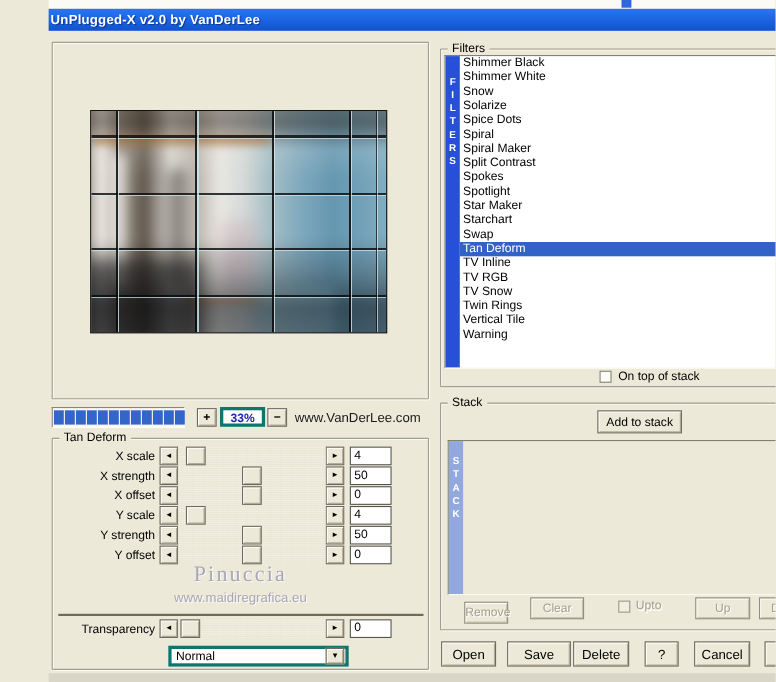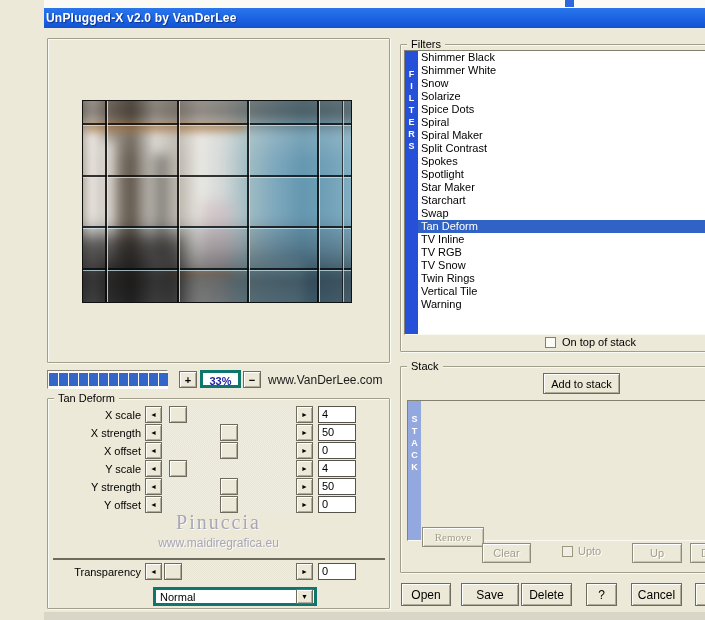--- a/index.html
+++ b/index.html
@@ -105,21 +105,21 @@
   .sb-down{position:absolute;bottom:0;left:0;width:17px;height:16px;font-size:7px;line-height:15px;}
   .sb-thumb{position:absolute;left:0;top:189px;width:17px;height:70px;background:var(--dialog_bg,#ece9d8);
     border:1px solid #6f6c5f;box-shadow:inset 1px 1px 0 #fff, inset -1px -1px 0 #aeab9a;}
   .ontop-row{position:absolute;left:134px;top:291px;display:flex;align-items:center;gap:6px;padding-left:10px;}
   
   .stack-group{left:356px;top:366px;width:345px;height:207px;}
   .add-btn{position:absolute;left:142px;top:6px;width:77px;height:21px;}
   .stack-area{position:absolute;left:6px;top:33px;width:332px;height:141px;background:var(--dialog_bg,#ece9d8);
     border:1px solid;border-color:#82806f #fbfaf2 #fbfaf2 #82806f;display:flex;}
   .stack-strip{width:13px;background:var(--stack_strip,#92a8de);padding-top:12px;}
-  .remove-btn{position:absolute;left:21px;top:160px;width:62px;height:20px;font-family:Liberation Serif, serif;}
+  .remove-btn{position:absolute;left:21px;top:180px;width:40px;height:20px;}
   .clear-btn{position:absolute;left:81px;top:176px;width:49px;height:20px;}
   .upto-row{position:absolute;left:161px;top:178px;display:flex;align-items:center;gap:5px;}
   .disabled-label{color:#a3a08f;text-shadow:1px 1px 0 #fff;}
   .checkbox.disabled-cb{background:#f1efe3;border-color:#9b987f;}
   .up-btn{position:absolute;left:231px;top:176px;width:50px;height:20px;}
   .down-btn{position:absolute;left:289px;top:176px;width:50px;height:20px;}
   
   .action{position:absolute;top:583px;height:23px;font-size:12px;}
   .open-btn{left:357px;width:50px;}
   .save-btn{left:417px;width:58px;}

